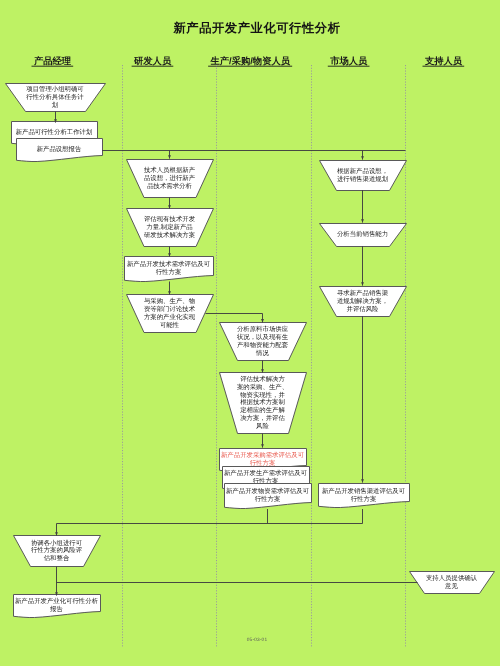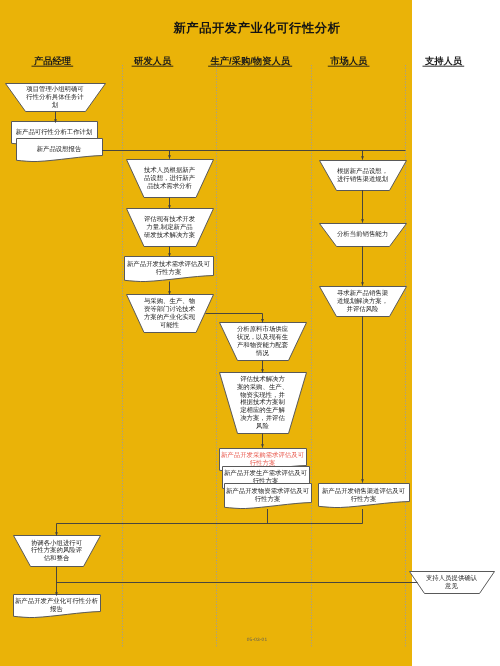--- a/index.html
+++ b/index.html
@@ -1,21 +1,21 @@
 <!DOCTYPE html>
 <html style="--ink: #1a1a1a; --shape-stroke: #595959; --connector: #404040; --lane-divider: #9b9b9b; --highlight-red: #e8564a; --bg: #ffffff;"><head>
 <meta charset="utf-8">
 <title>flowchart</title>
 <style>
   html,body{margin:0;padding:0;background:#ffffff;}
   body{width:500px;height:666px;overflow:hidden;
        font-family:"Liberation Sans",sans-serif;
        -webkit-font-smoothing:antialiased;
        text-rendering:geometricPrecision;}
-  #page{position:relative;width:412px;height:666px;background:#eab308;}
+  #page{position:relative;width:500px;height:666px;background:#bef264;}
   #title{position:absolute;left:0;top:20px;width:500px;text-align:center;
          font-size:12.3px;font-weight:bold;color:#141414;letter-spacing:0.55px;padding-left:14px;box-sizing:border-box;}
   #footer{position:absolute;left:0;top:638px;width:500px;text-align:center;
           font-size:4.8px;color:#5a5a5a;letter-spacing:0.15px;
           padding-left:14px;box-sizing:border-box;}
   #chart{position:absolute;left:0;top:0;}
   .lanelabel{font-size:9.3px;font-weight:bold;fill:var(--ink,#141414);text-anchor:middle;}
   .laneline{stroke:var(--lane-divider,#9b9b9b);stroke-width:1;stroke-dasharray:1.15 1.6;}
   .lanerule{stroke:var(--ink,#141414);stroke-width:0.9;}
   .shape{fill:var(--bg,#ffffff);stroke:var(--shape-stroke,#595959);stroke-width:1;stroke-linejoin:miter;}

